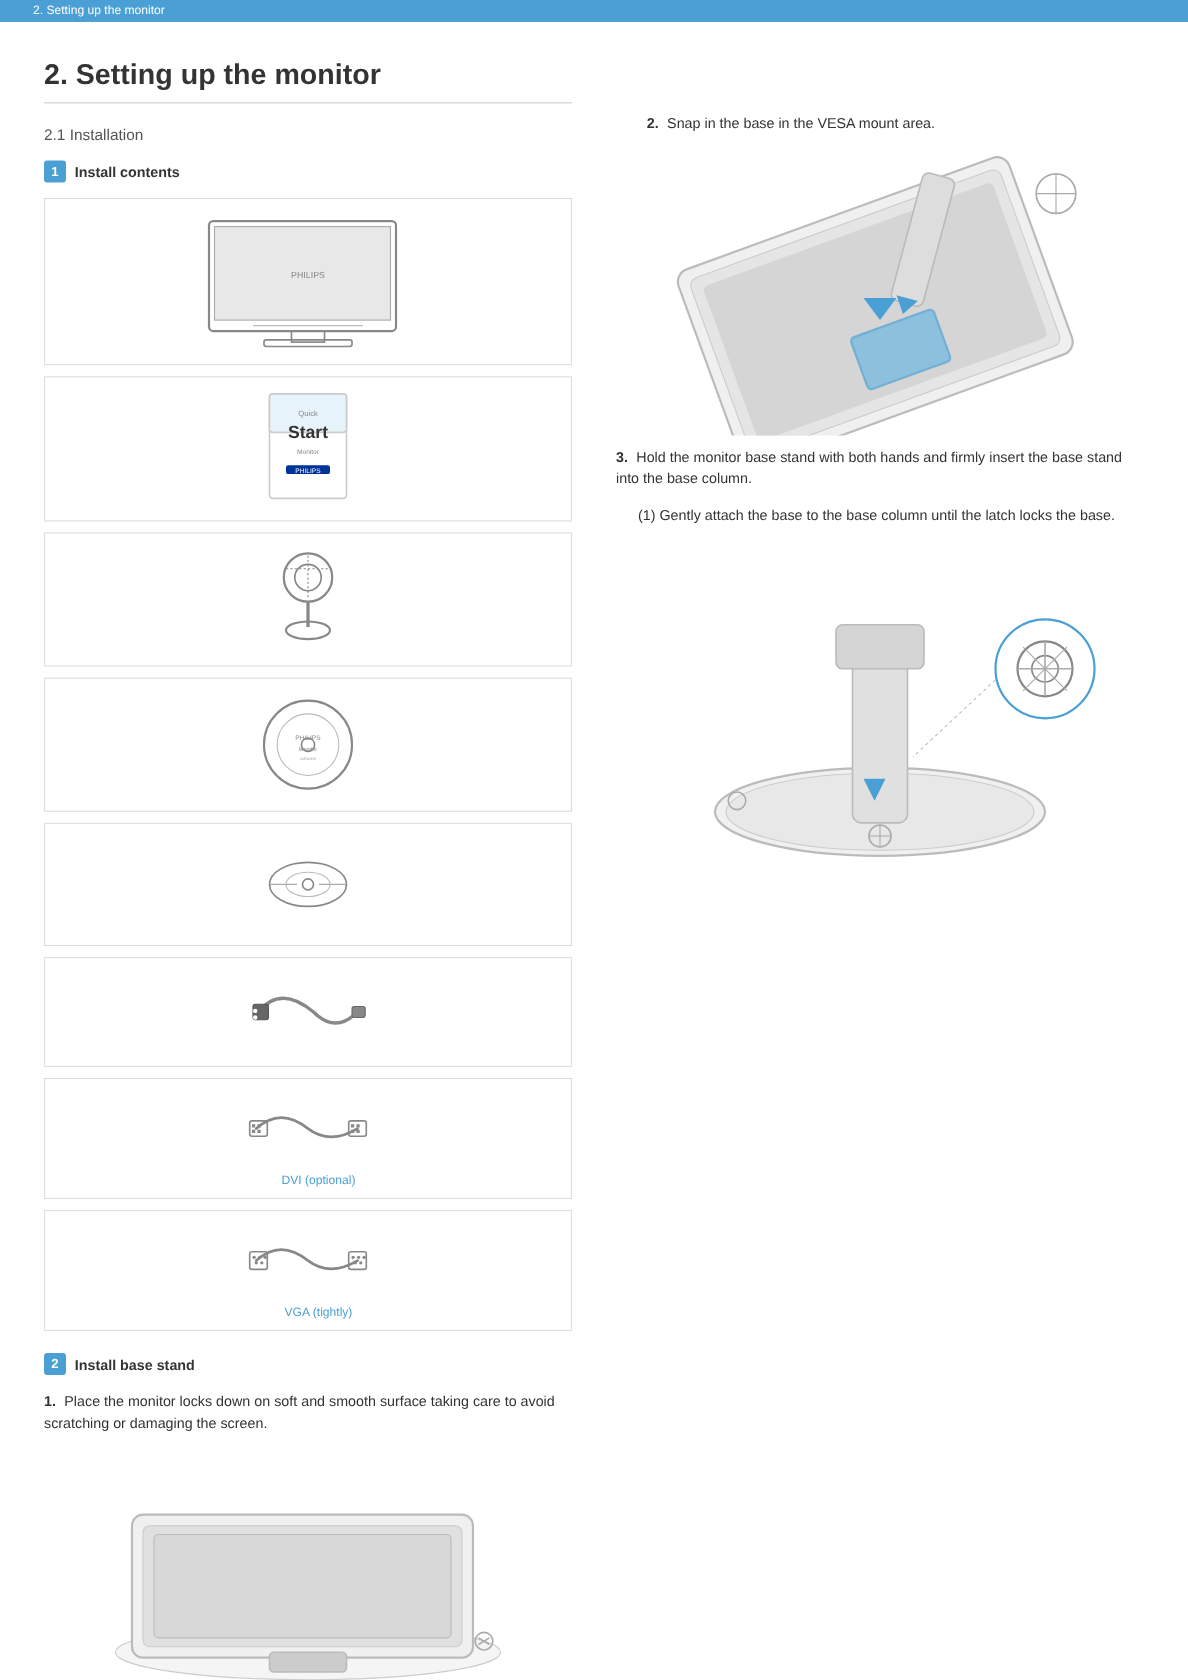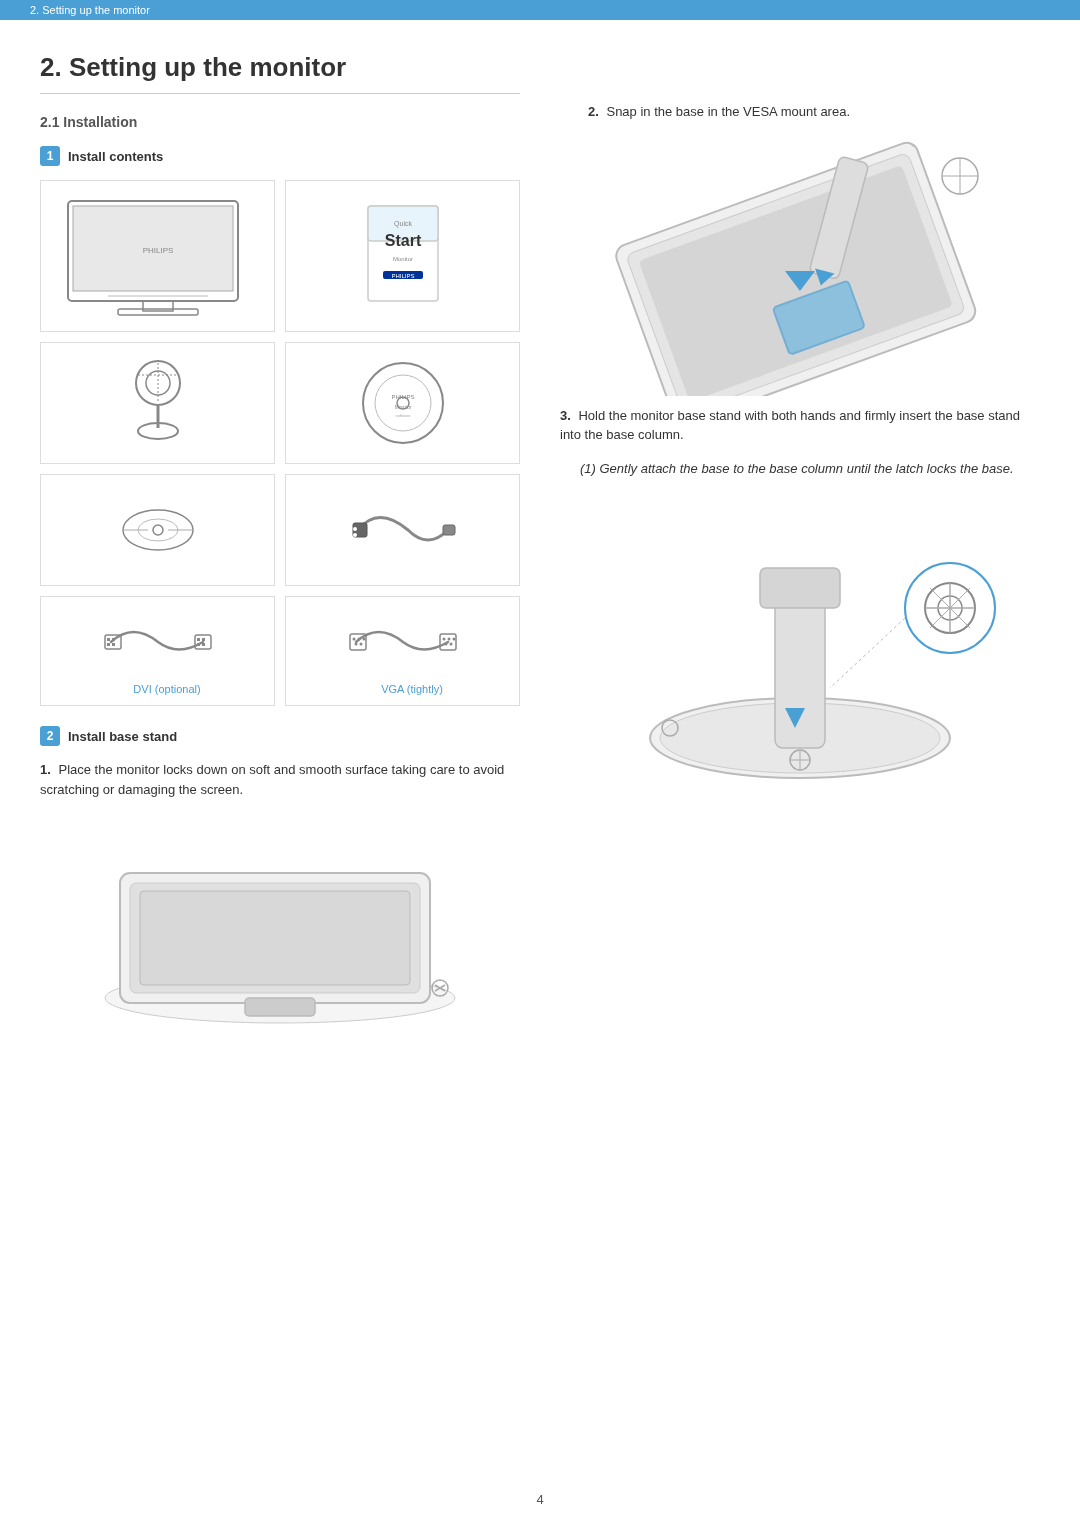--- a/index.html
+++ b/index.html
@@ -31,21 +31,21 @@
       font-size: 26px;
       font-weight: bold;
       color: #333;
       border-bottom: 1px solid #ccc;
       padding-bottom: 10px;
       margin-bottom: 20px;
     }
 
     .section-heading {
       font-size: 14px;
-      font-weight: bold;
+      font-weight: normal;
       color: #555;
       margin-bottom: 16px;
     }
 
     .numbered-badge {
       display: inline-flex;
       align-items: center;
       justify-content: center;
       background: #4a9fd4;
       color: #fff;
@@ -76,21 +76,21 @@
       width: 480px;
       flex-shrink: 0;
     }
 
     .right-col {
       flex: 1;
     }
 
     .package-grid {
       display: grid;
-      grid-template-columns: 1fr 1fr;
+      grid-template-columns: 1fr;
       gap: 10px;
       margin-bottom: 20px;
     }
 
     .package-item {
       border: 1px solid #ddd;
       display: flex;
       flex-direction: column;
       align-items: center;
       justify-content: center;
@@ -117,21 +117,20 @@
 
     .step-text {
       margin-bottom: 14px;
       line-height: 1.5;
     }
 
     .sub-step {
       margin-left: 20px;
       margin-bottom: 8px;
       line-height: 1.5;
-      font-style: italic;
     }
 
     .page-number {
       text-align: center;
       font-size: 13px;
       color: #555;
       position: absolute;
       bottom: 20px;
       left: 0; right: 0;
     }

